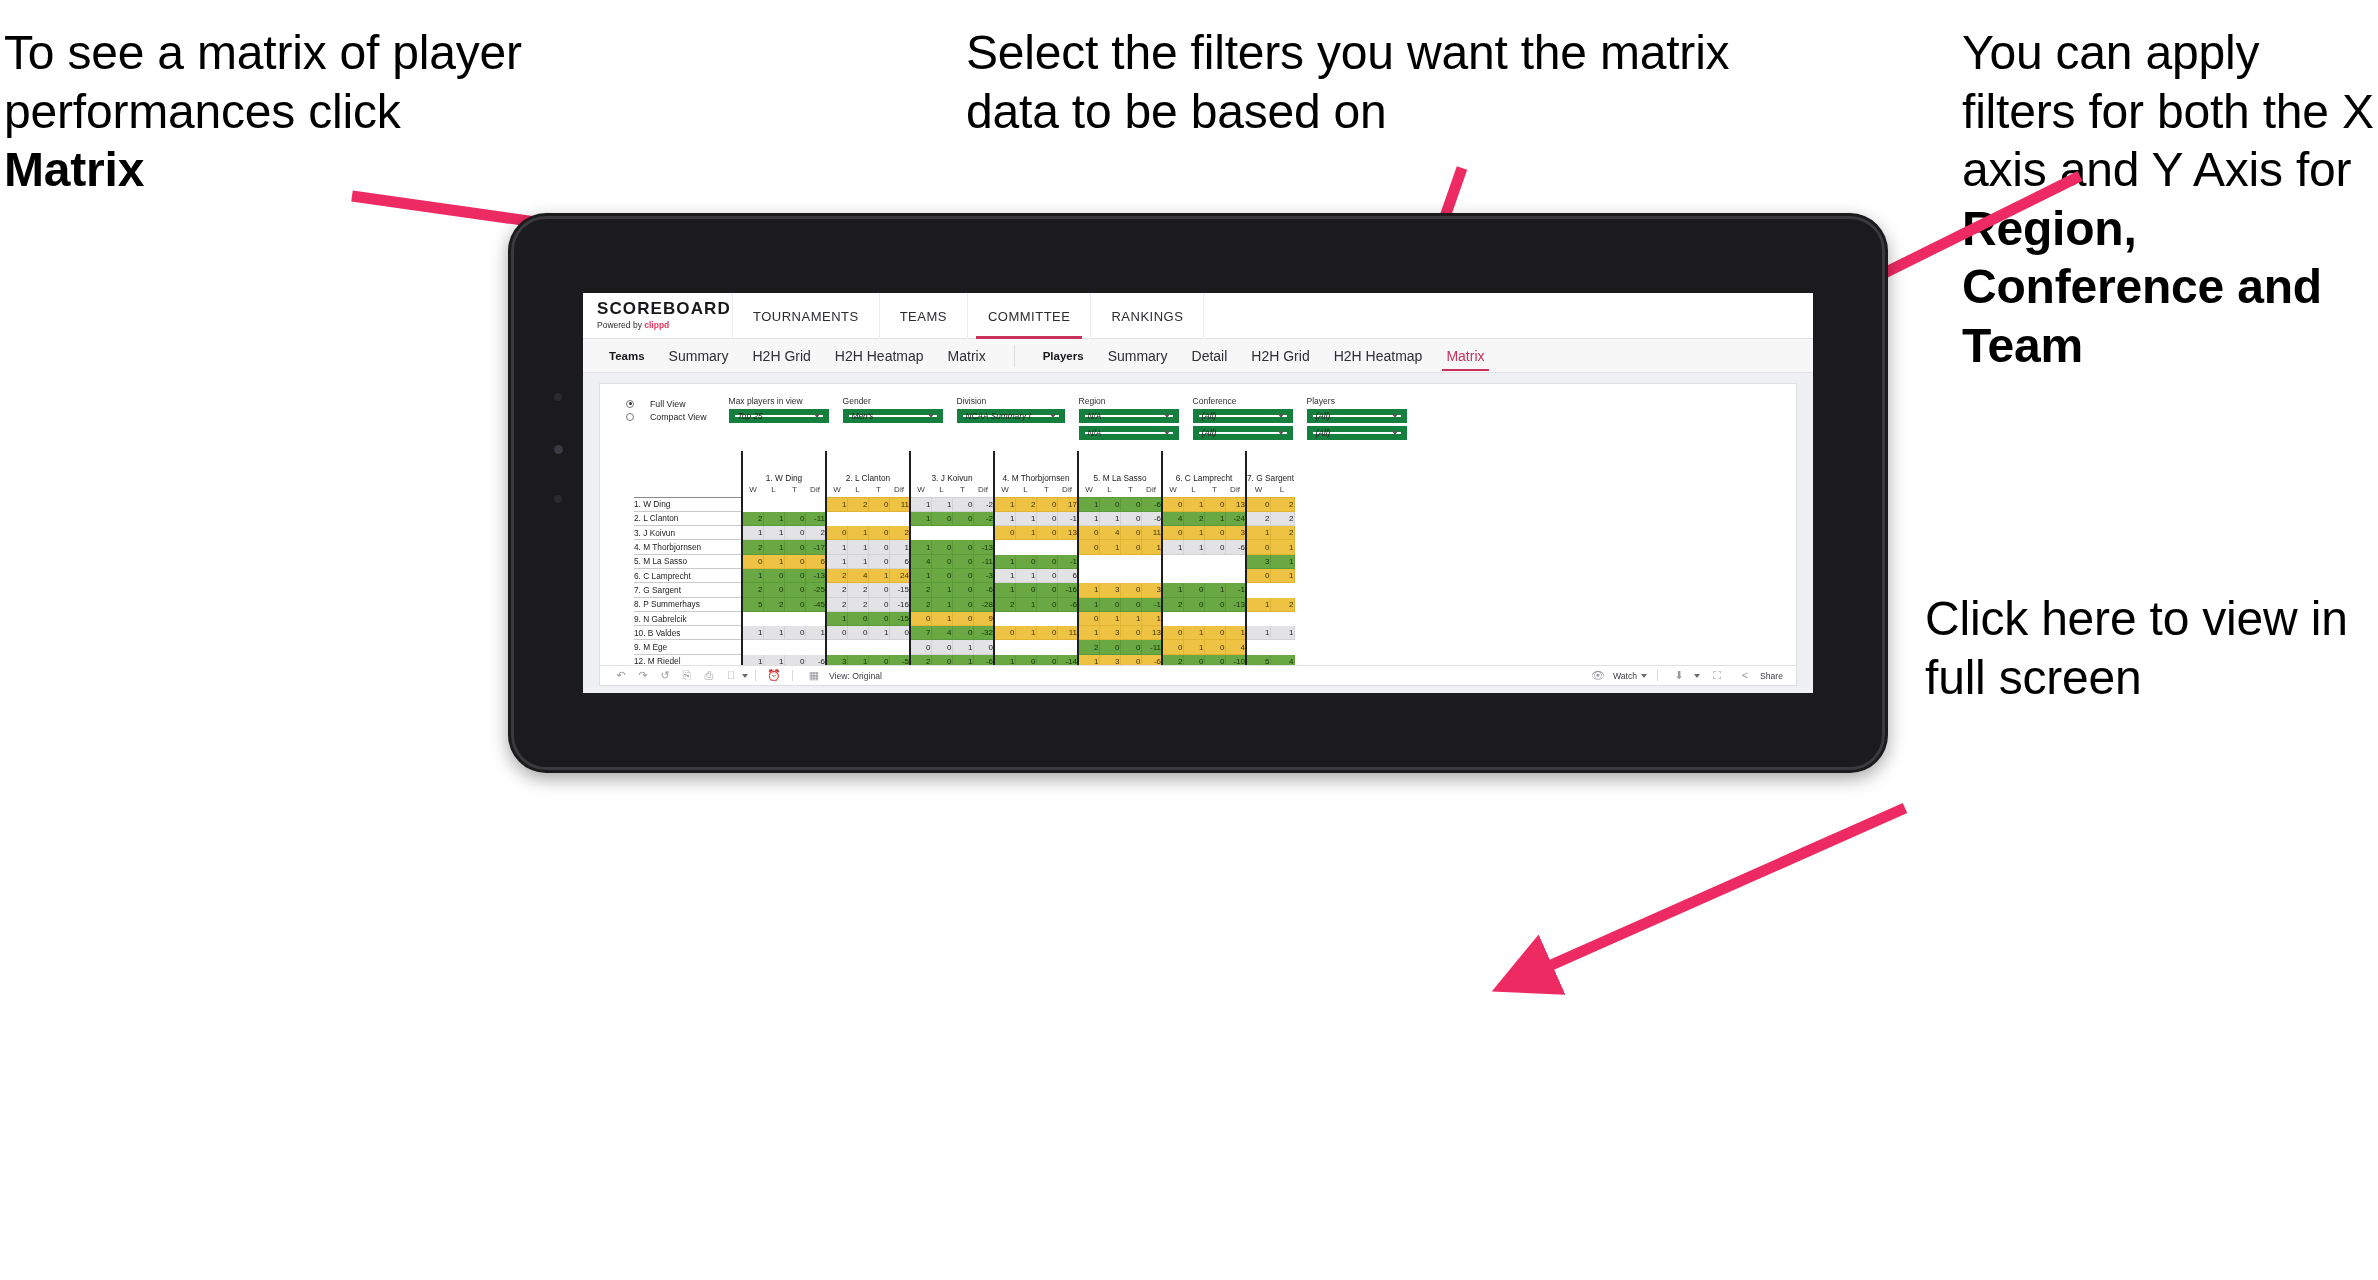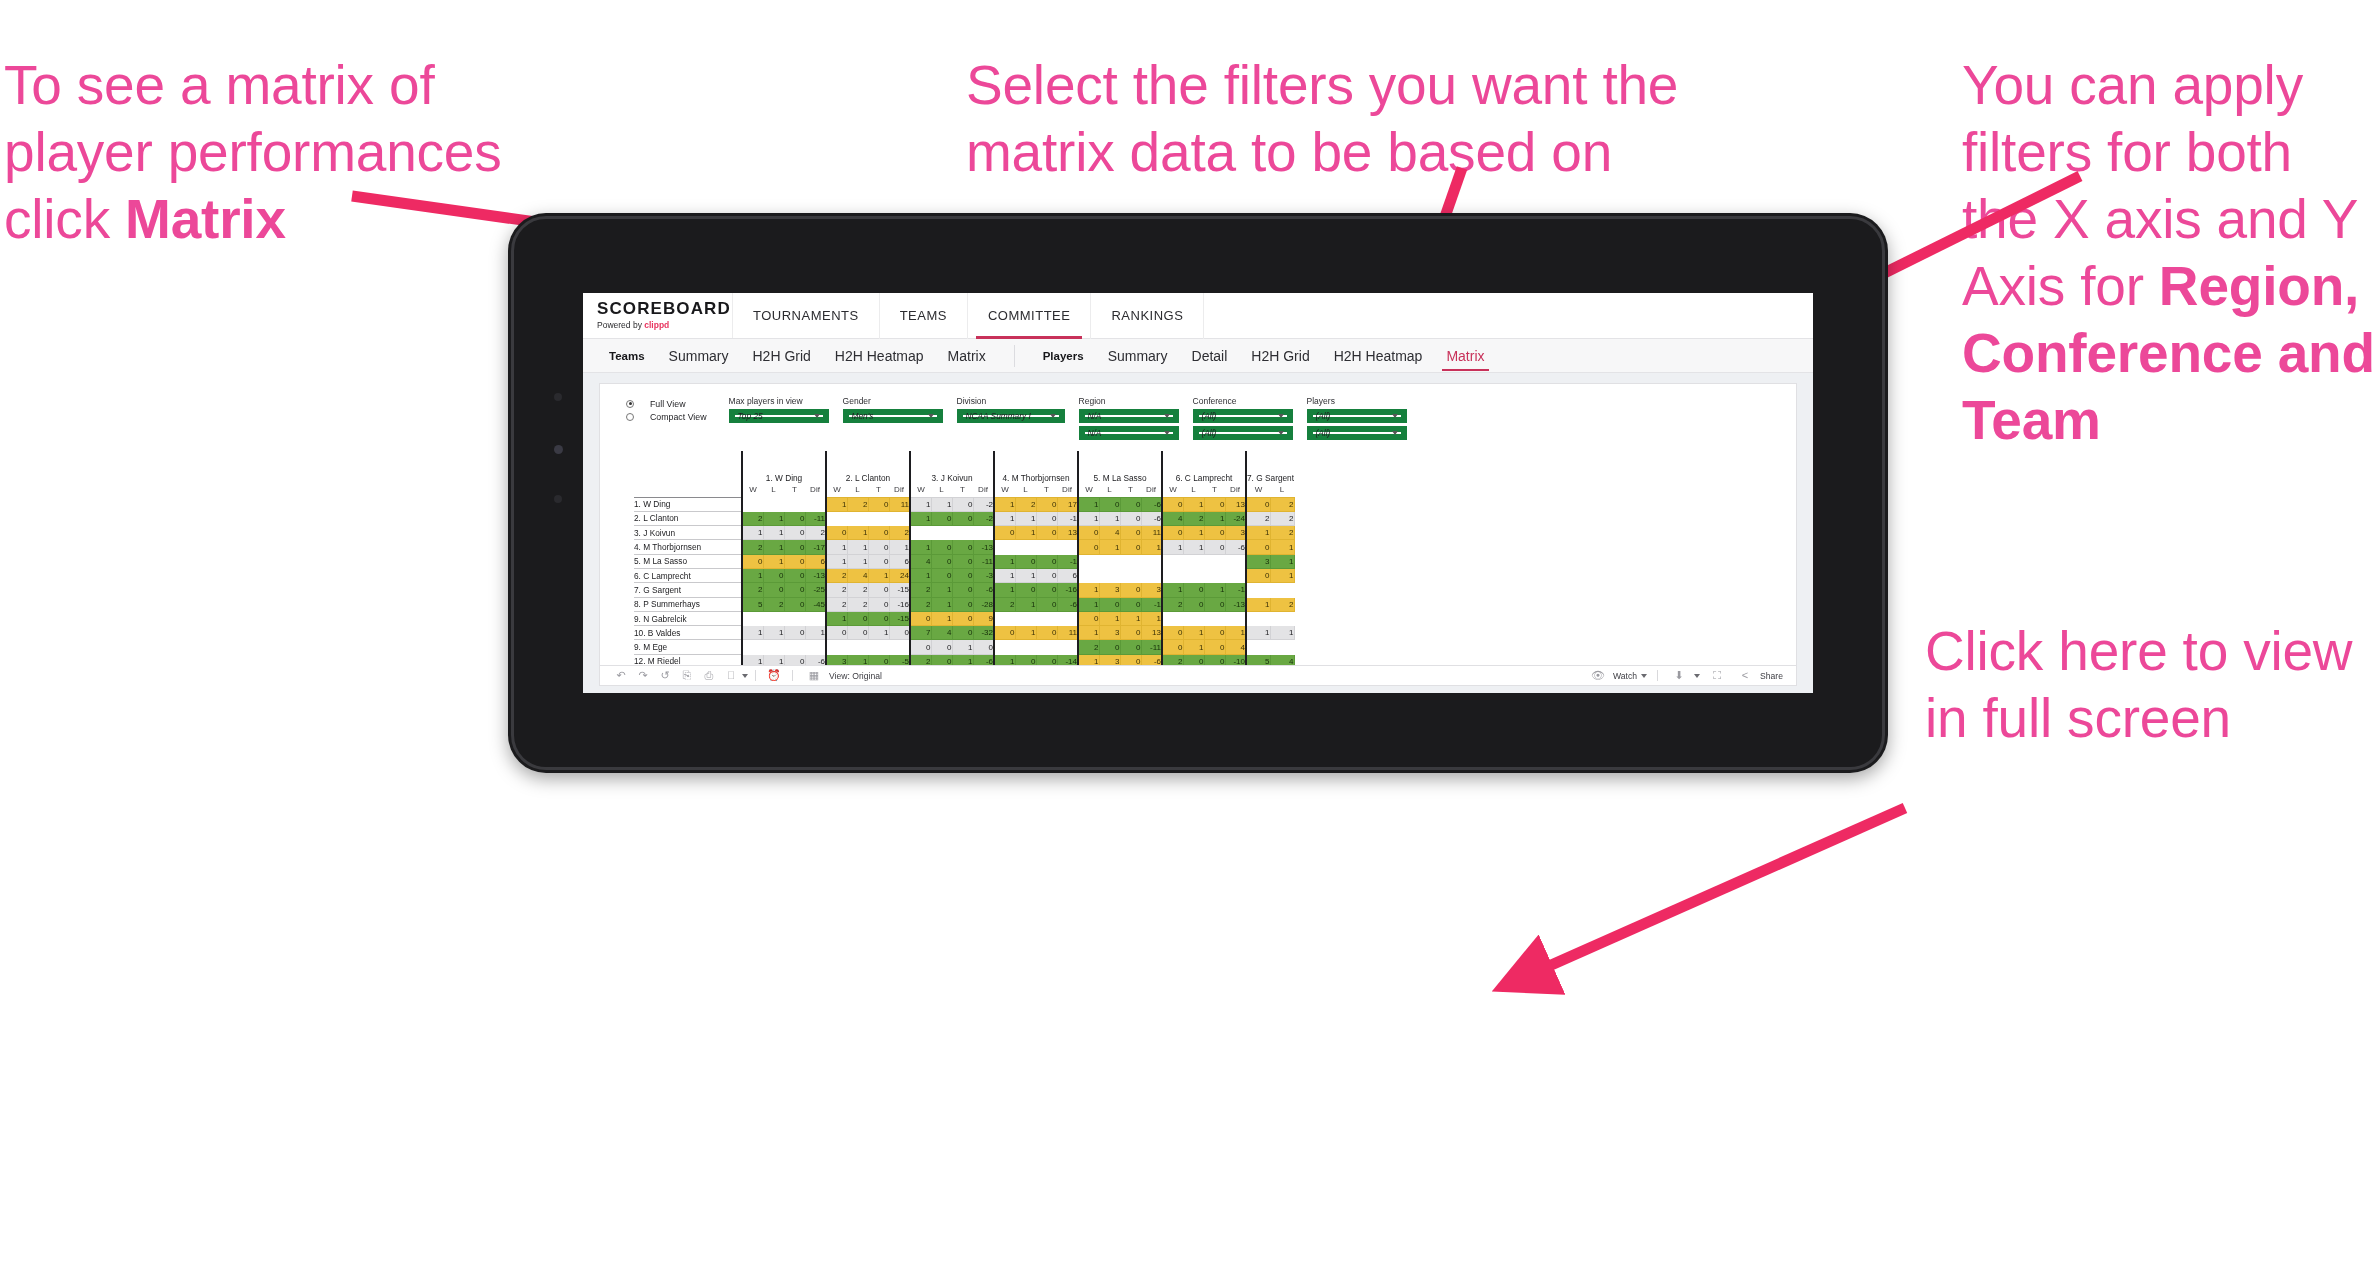--- a/index.html
+++ b/index.html
@@ -8,26 +8,25 @@
     width:2378px; height:1280px;
     background:#ffffff;
     font-family:"Liberation Sans", sans-serif;
     position:relative;
     overflow:hidden;
   }
 
   
   .callout {
     position:absolute;
-    font-size:55px;
+    font-size:48px;
     line-height:1.22;
-    color:#ec4899;
+    color:#000000;
     font-family:"Liberation Sans", sans-serif;
     letter-spacing:-0.2px;
-    margin-top:28px;
   }
   .callout b { font-weight:bold; }
   #callout-matrix   { left:4px;   top:24px;  width:540px; }
   #callout-filters  { left:966px; top:24px;  width:780px; text-align:left; }
   #callout-axes     { left:1962px;top:24px;  width:420px; }
   #callout-fullscreen{ left:1925px;top:590px; width:450px; }
 
   
   svg.arrows { position:absolute; left:0; top:0; width:2378px; height:1280px; pointer-events:none; }
 
@@ -62,21 +61,21 @@
     display:flex; align-items:stretch;
   }
   .brand { width:150px; padding:7px 0 0 14px; border-right:1px solid #ececed; }
   .brand .bname {
     font-family:"Liberation Sans", sans-serif;
     font-weight:bold; font-size:17px; letter-spacing:1.1px; color:#18181b;
     line-height:1;
   }
   .brand .bsub { font-size:8.5px; color:#2b2b2e; margin-top:3px; }
   .brand .bsub .clippd { color:#e8355f; font-weight:bold; }
-  .topnav { display:flex; align-items:center; }
+  .topnav { display:flex; }
   .topnav .tn {
     font-size:13px; letter-spacing:.5px; color:#2c2c30;
     padding:0 20px; height:46px; display:flex; align-items:center;
     border-right:1px solid #ececed;
     position:relative;
   }
   .topnav .tn.active::after {
     content:""; position:absolute; left:8px; right:8px; bottom:0; height:3px; background:#c8315a;
   }
 

